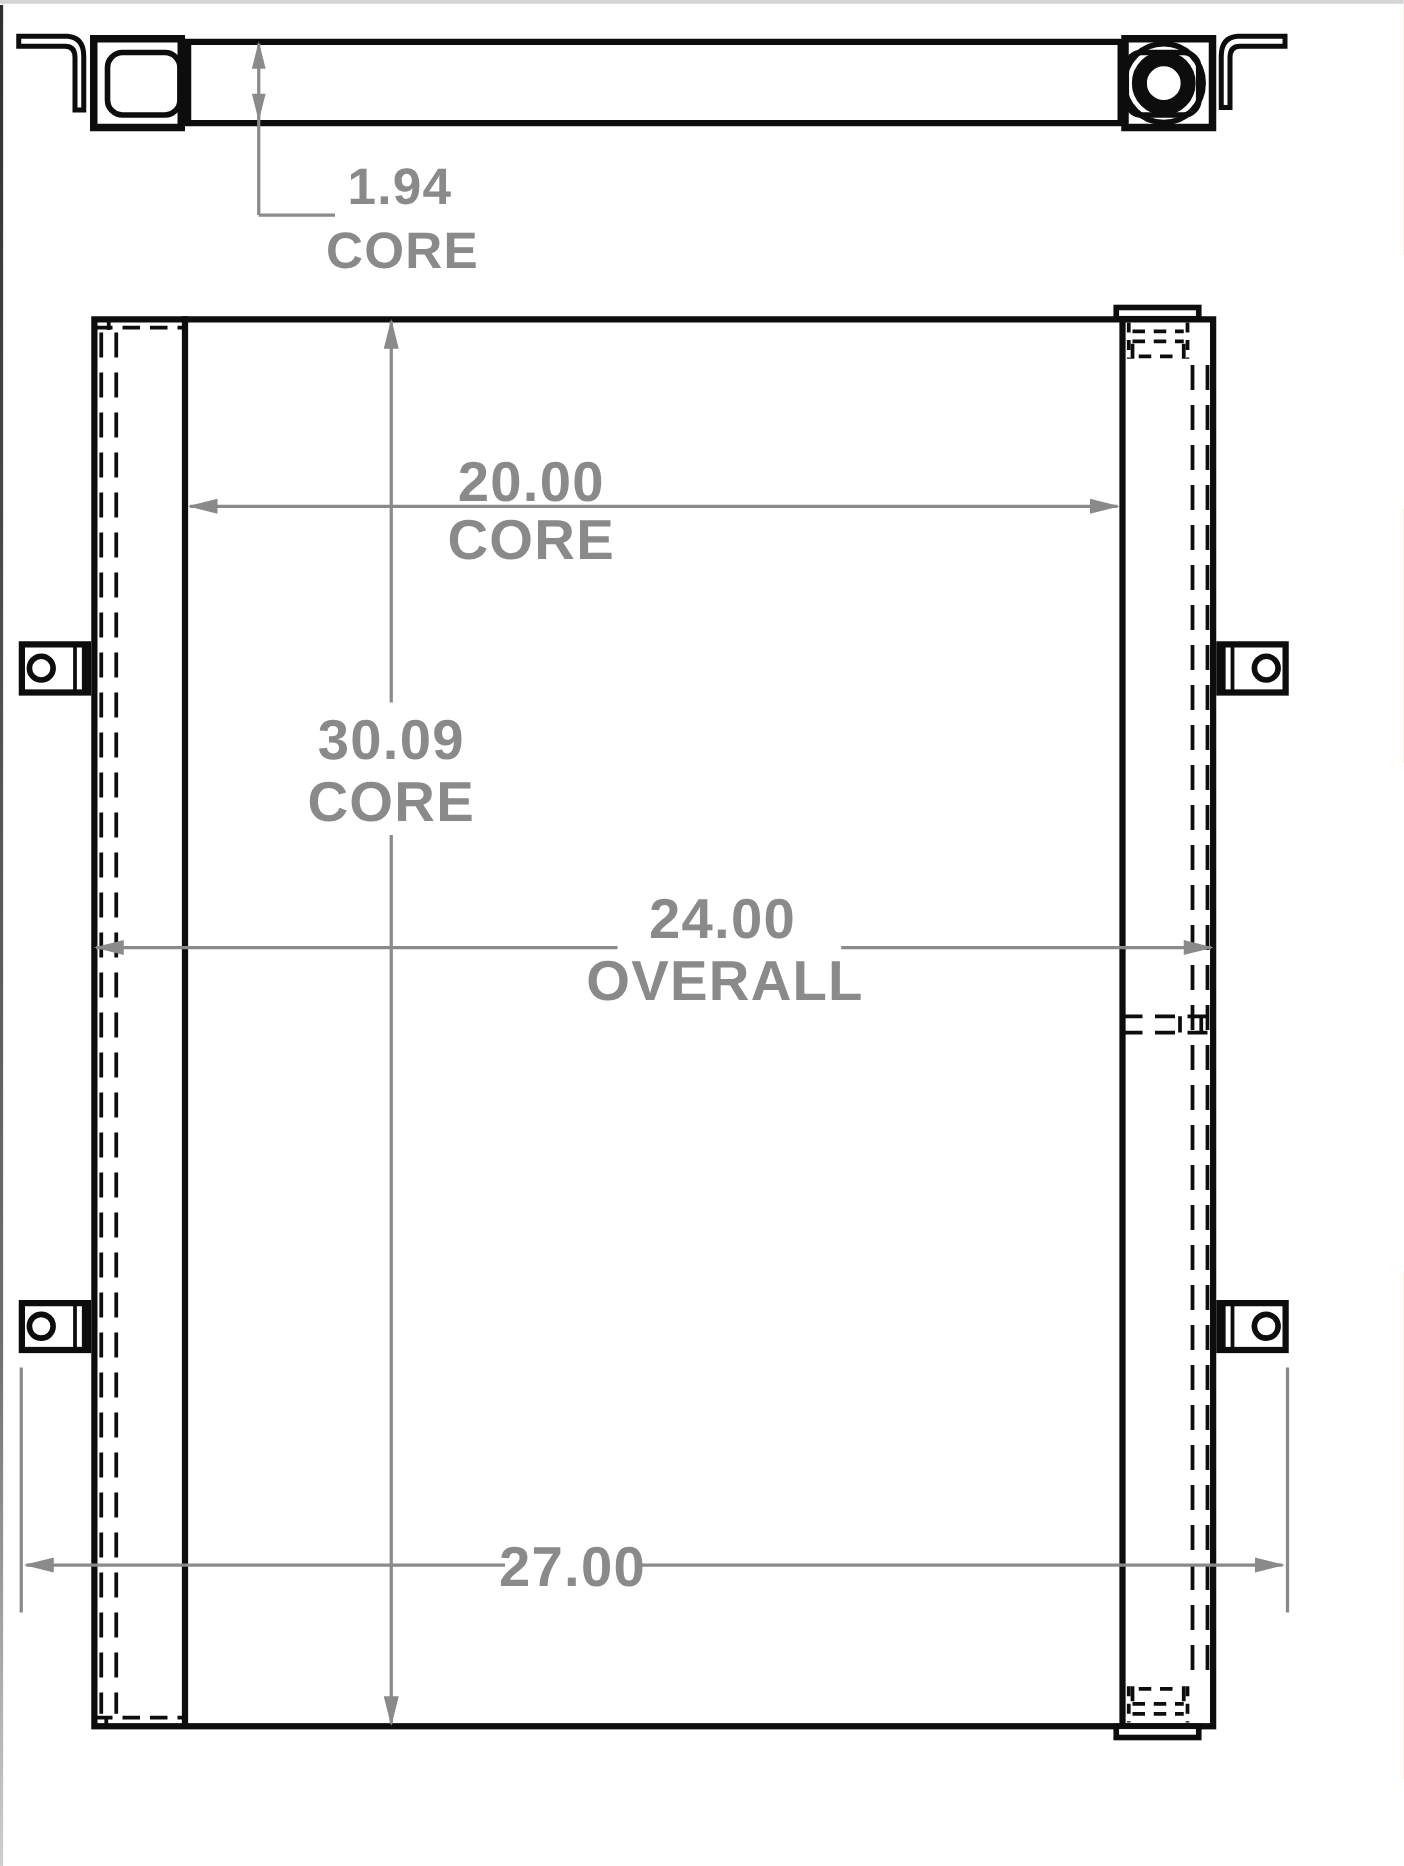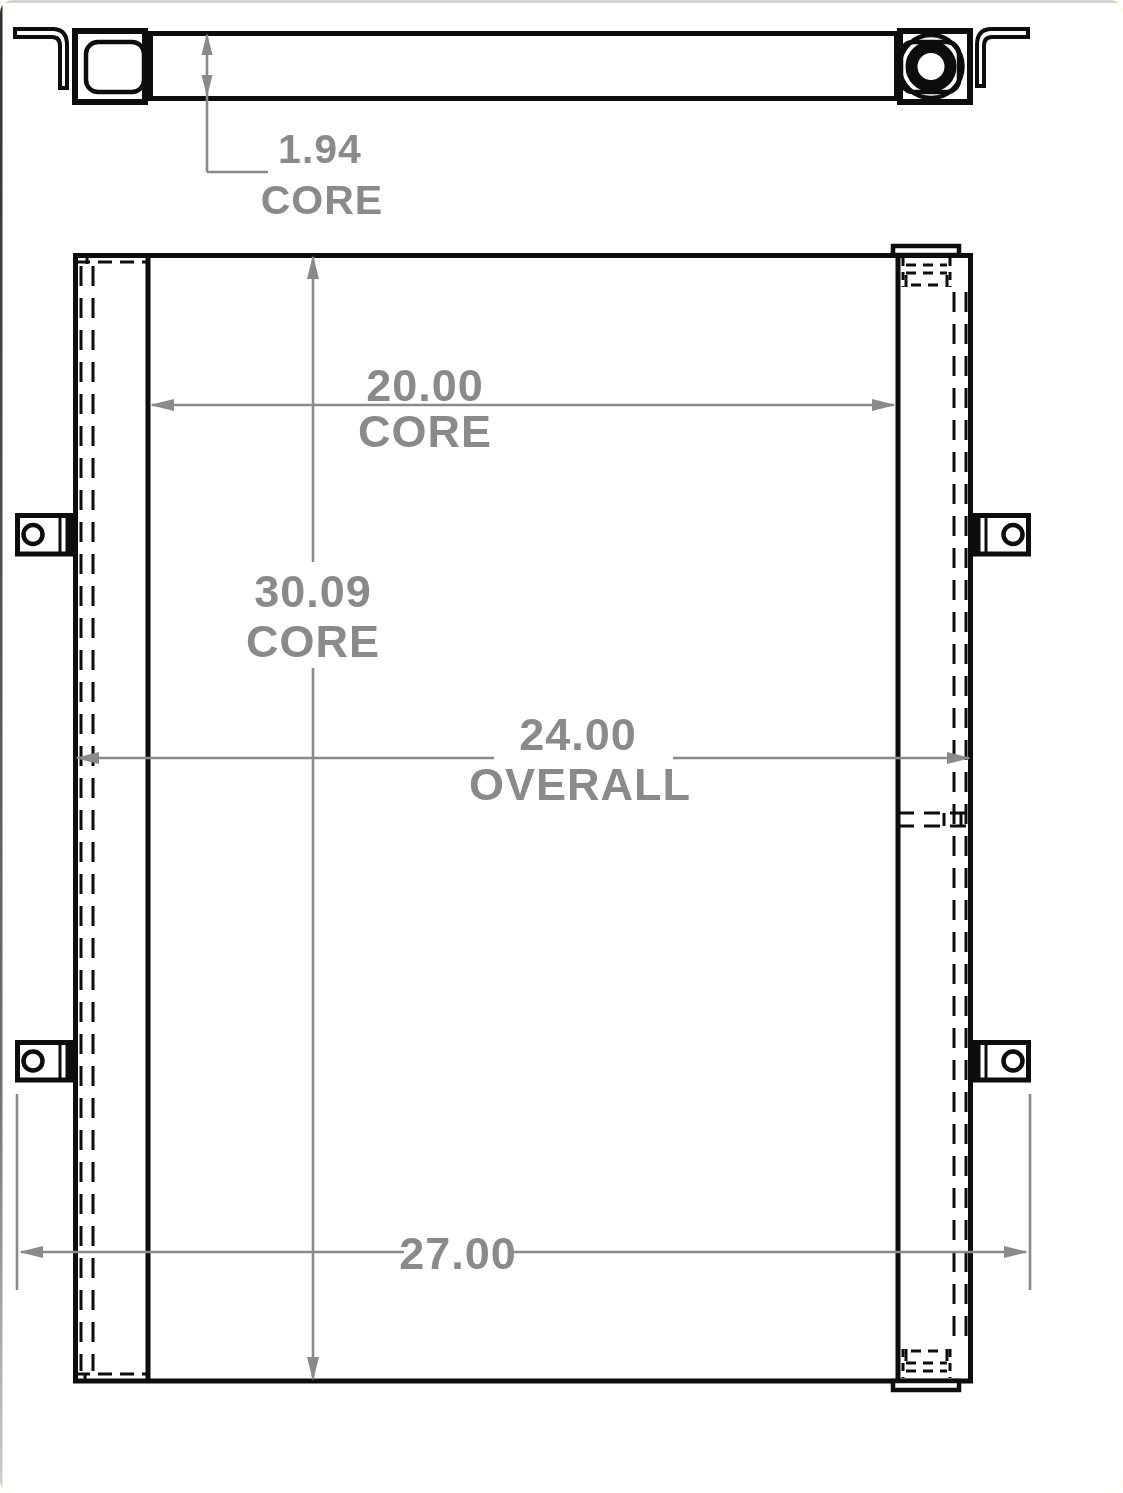--- a/index.html
+++ b/index.html
@@ -1,17 +1,17 @@
 <!DOCTYPE html>
 <html><head>
 <meta charset="utf-8">
 <style>
   html,body{margin:0;padding:0;background:#ffffff;}
   .stage{position:relative;width:1123px;height:1493px;background:#fde047;overflow:hidden;
-         font-family:"Liberation Sans", sans-serif;border-radius:13px;}
+         font-family:"Liberation Sans", sans-serif;}
   svg{display:block;}
   .blk{stroke:#0d0d0d;fill:none;stroke-linecap:butt;stroke-linejoin:miter;}
   .blk-fill{stroke:#0d0d0d;fill:#ffffff;}
   .dim{stroke:#8a8a8a;fill:none;stroke-width:2.6;}
   .dimhead{fill:#8a8a8a;stroke:none;}
   .dimtext{fill:#8a8a8a;font-weight:bold;text-anchor:middle;letter-spacing:1px;
            font-family:"Liberation Sans", sans-serif;}
   .fs-main{font-size:45px;}
   .fs-top{font-size:41px;}
 </style>

